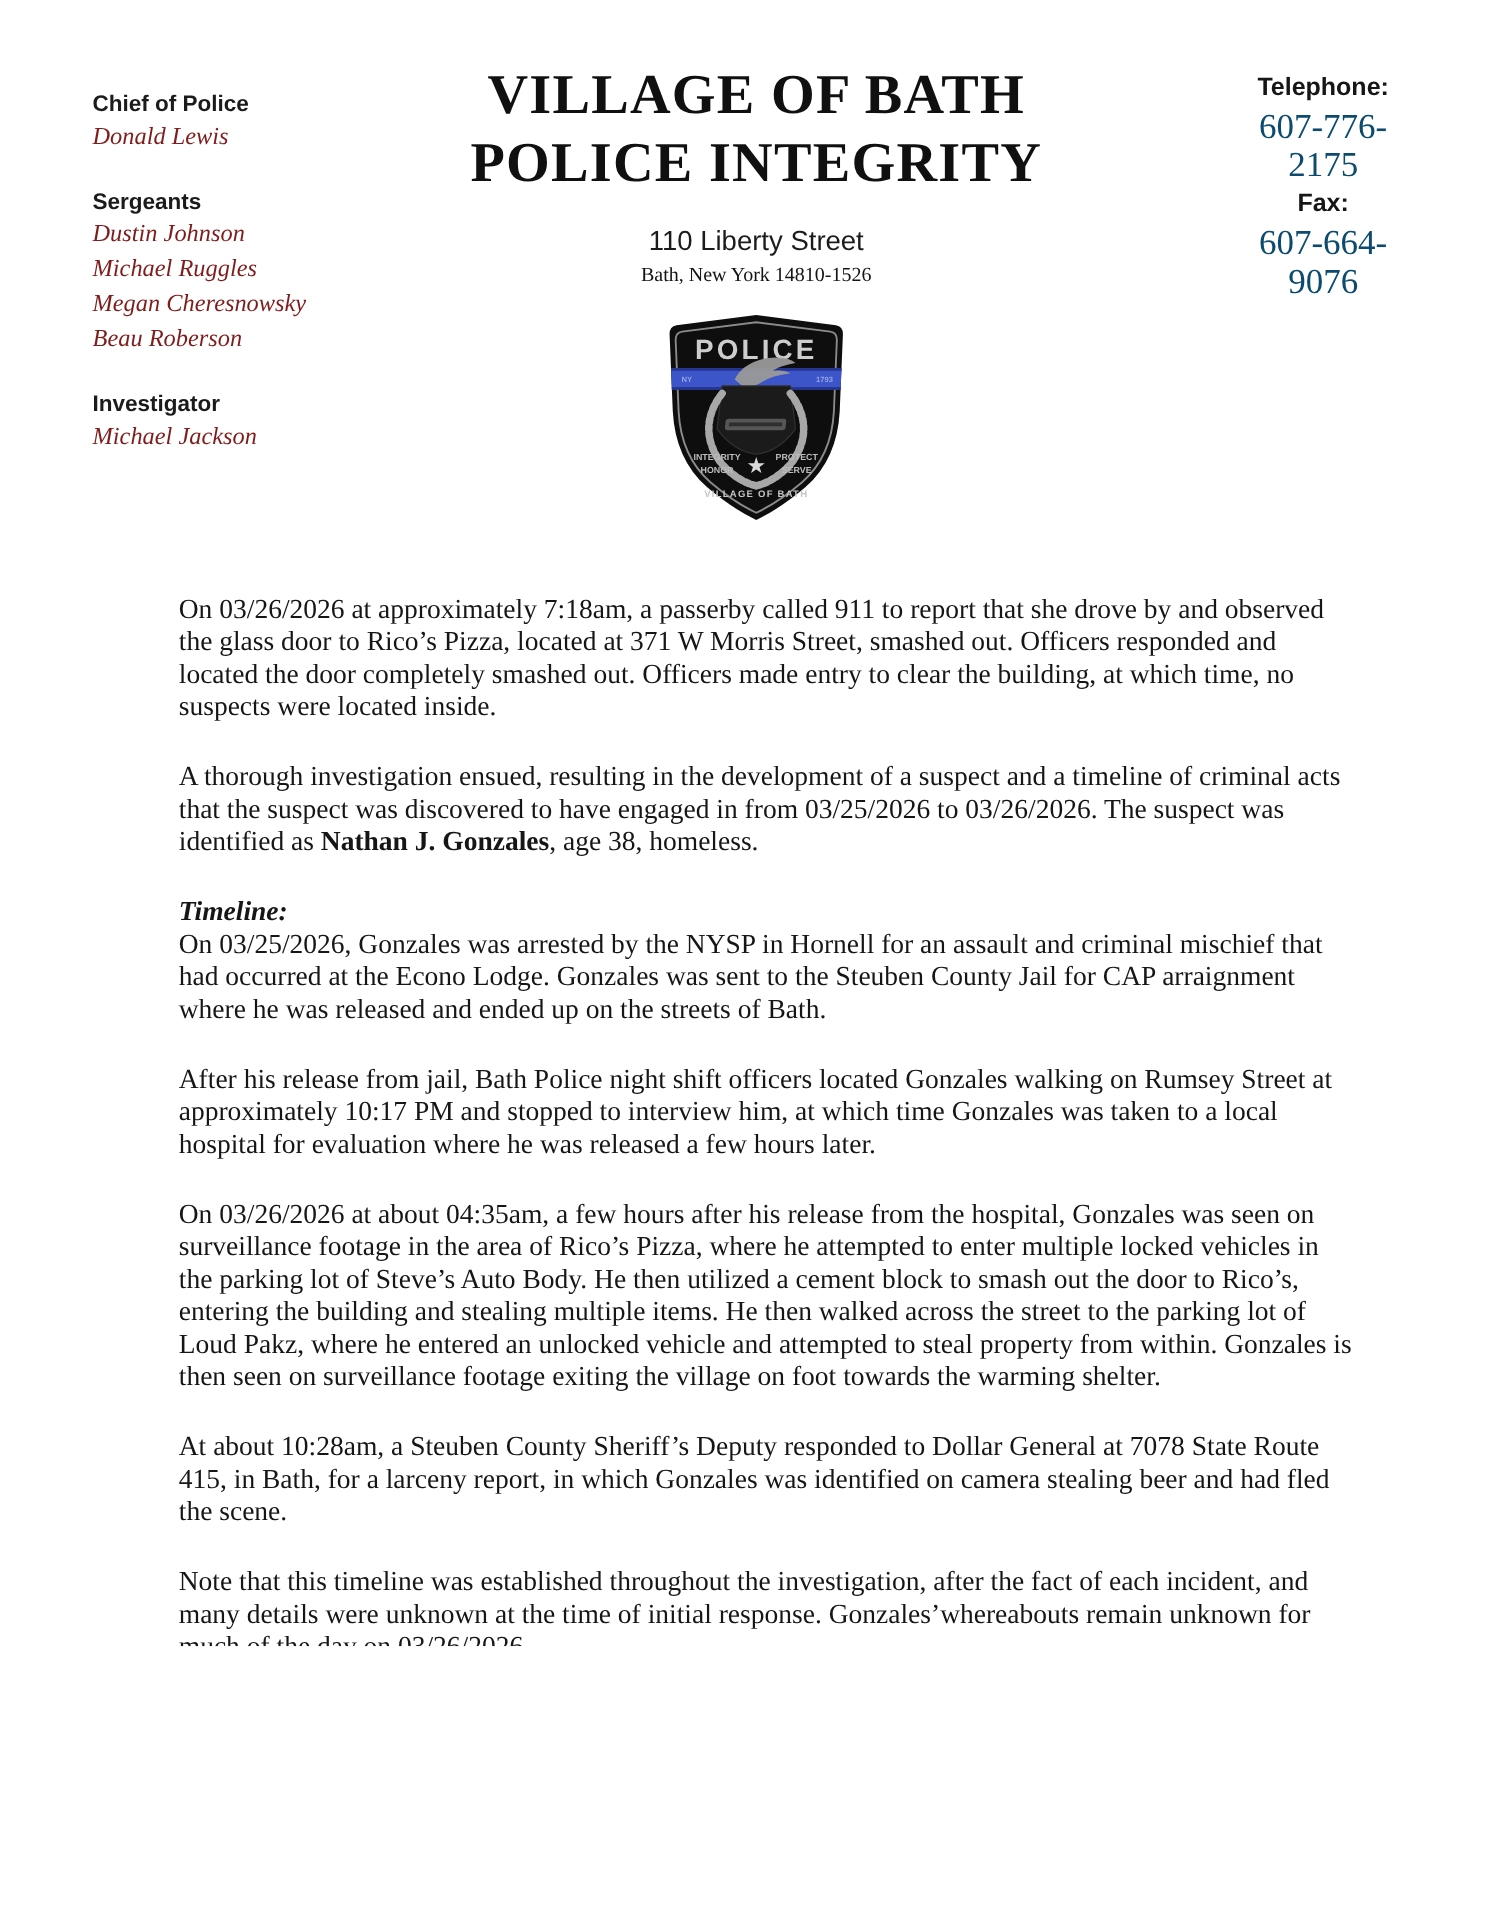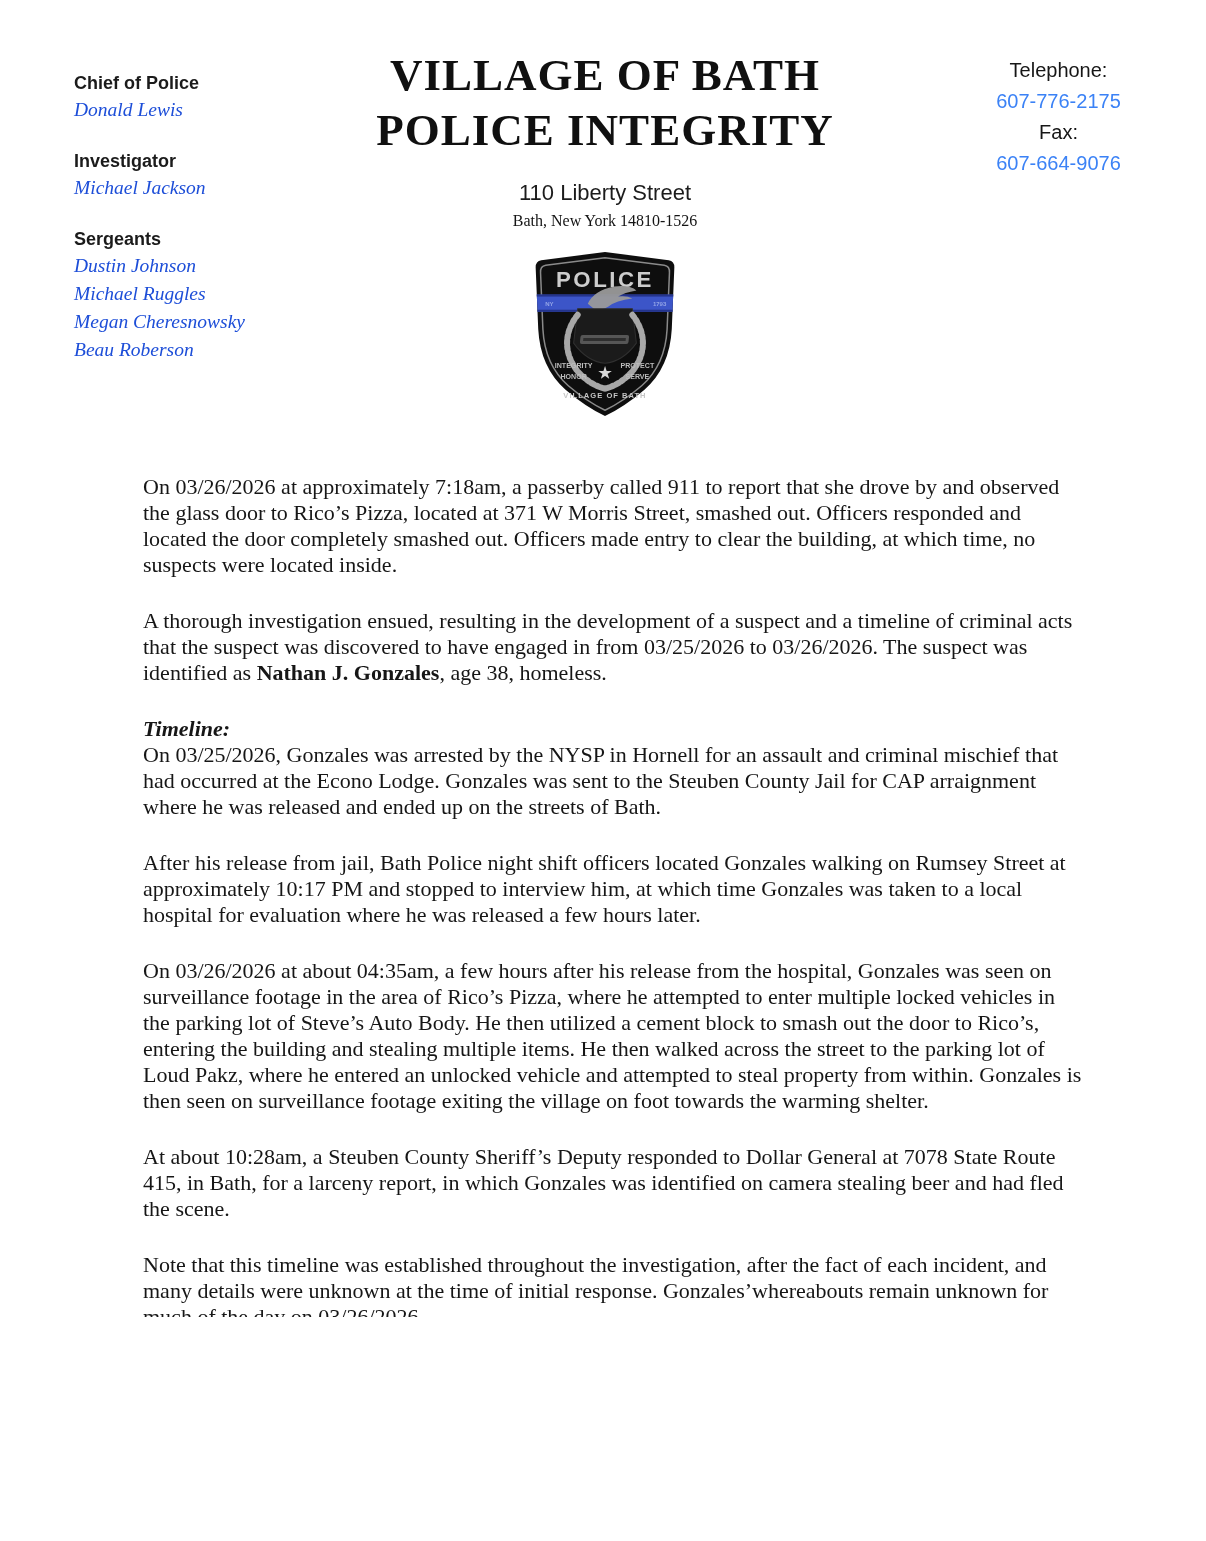--- a/index.html
+++ b/index.html
@@ -5,65 +5,65 @@
   html,body{margin:0;padding:0;background:#fff;}
   .page{position:relative;width:1206px;height:1317px;background:#ffffff;overflow:hidden;
         font-family:"Liberation Serif",serif;color:#111;}
 
   
   .left-roster{position:absolute;left:74px;top:70px;width:230px;}
   .group{margin-bottom:24px;}
   .g-title{font-family:"Liberation Sans",sans-serif;font-weight:bold;font-size:18px;
            line-height:26px;color:#1b1b1b;}
   .g-name{font-family:"Liberation Serif",serif;font-style:italic;font-size:19.5px;
-          line-height:28px;color:#1d4ed8;}
+          line-height:28px;color:#7f1d1d;}
 
   
   .center-head{position:absolute;left:298px;top:48px;width:614px;text-align:center;}
   .dept-title{font-family:"Liberation Serif",serif;font-weight:bold;font-size:45px;
               line-height:55px;letter-spacing:1px;color:#101010;}
   .addr1{margin-top:22px;font-family:"Liberation Sans",sans-serif;font-size:22px;line-height:26px;color:#1c1c1c;}
   .addr2{font-family:"Liberation Serif",serif;font-size:16px;line-height:30px;color:#141414;}
   .badge{display:block;margin:12px auto 0 auto;width:156px;height:172px;}
   .badge text{font-family:"Liberation Sans",sans-serif;font-weight:bold;}
 
   
   .right-head{position:absolute;left:986px;top:55px;width:215px;}
   .contact{width:145px;text-align:center;}
-  .c-label{font-family:"Liberation Sans",sans-serif;font-weight:normal;font-size:20px;line-height:31px;color:#161616;}
-  .c-value{font-family:Liberation Sans, sans-serif;font-size:20px;line-height:31px;color:#3b82f6;}
+  .c-label{font-family:"Liberation Sans",sans-serif;font-weight:bold;font-size:20px;line-height:31px;color:#161616;}
+  .c-value{font-family:Liberation Serif, serif;font-size:28px;line-height:31px;color:#0c4a6e;}
   .patrol{margin-top:22px;}
 
   
   .body-text{position:absolute;left:143px;top:474px;width:940px;
              font-size:22px;line-height:26px;color:#161616;}
   .body-text p{margin:0 0 30px 0;}
   .body-text p.timeline-heading{margin:0;font-weight:bold;font-style:italic;}
   .body-text strong{font-weight:bold;}
 </style>
 </head>
 <body>
 
 <div class="page">
 
   <div class="left-roster">
     <div class="group">
       <div class="g-title">Chief of Police</div>
       <div class="g-name">Donald Lewis</div>
     </div>
     <div class="group">
-      <div class="g-title">Investigator</div>
-      <div class="g-name">Michael Jackson</div>
-    </div>
-    <div class="group">
       <div class="g-title">Sergeants</div>
       <div class="g-name">Dustin Johnson</div>
       <div class="g-name">Michael Ruggles</div>
       <div class="g-name">Megan Cheresnowsky</div>
       <div class="g-name">Beau Roberson</div>
+    </div>
+    <div class="group">
+      <div class="g-title">Investigator</div>
+      <div class="g-name">Michael Jackson</div>
     </div>
   </div>
 
   <div class="center-head">
     <div class="dept-title">
       <div>VILLAGE OF BATH</div>
       <div>POLICE INTEGRITY</div>
     </div>
     <div class="addr1">110 Liberty Street</div>
     <div class="addr2">Bath, New York 14810-1526</div>

